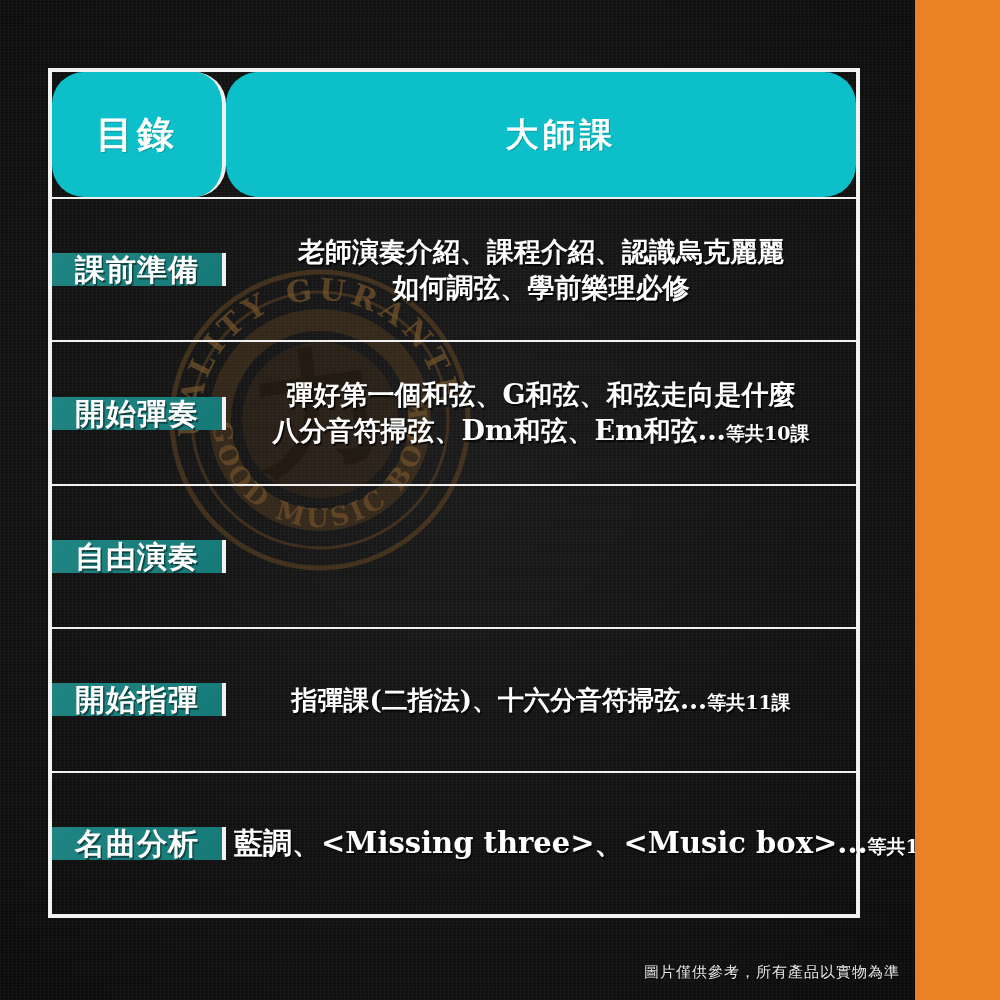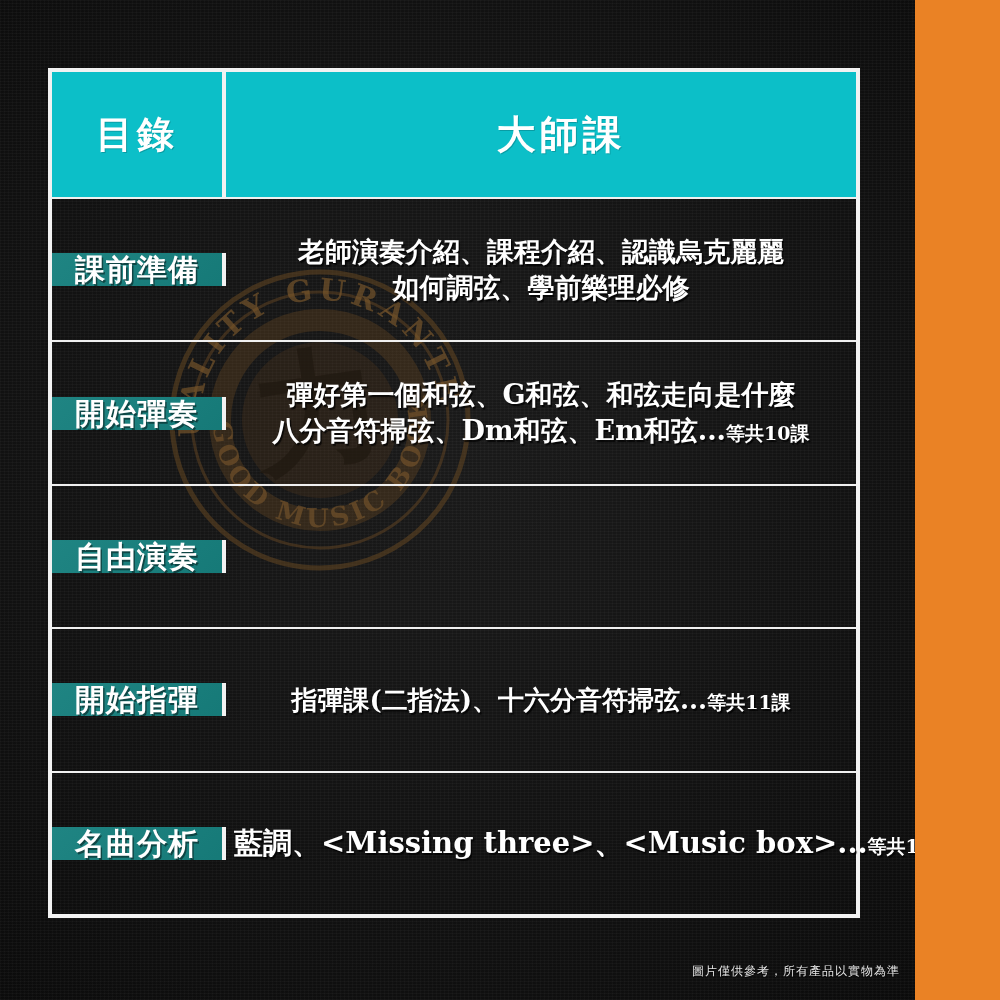--- a/index.html
+++ b/index.html
@@ -87,30 +87,31 @@
     justify-content: center;
     position: relative;
     background: transparent;
   }
 
   
   #header-row { height: 125px; flex: 0 0 125px; }
   #header-row .cell-label,
   #header-row .cell-body {
     background: #0cbfc8;
+    border-radius: 32px;
   }
   .header-text {
     color: #ffffff;
     font-size: 37px;
     font-weight: 700;
     letter-spacing: 4px;
     line-height: 1;
     text-shadow: 1px 1px 0 rgba(0,0,0,0.18);
   }
-  #header-row .cell-body .header-text { font-size: 39px; margin-left: 40px; }
+  #header-row .cell-body .header-text { font-size: 33px; margin-left: 40px; }
 
   
   .body-row { flex: 1 1 0; min-height: 0; }
   .body-row .cell-label {
     background: #17807e;
     background-image: linear-gradient(135deg, rgba(255,255,255,0.035) 0%, rgba(0,0,0,0.05) 100%);
   }
   .label-text {
     color: #ffffff;
     font-size: 30px;
@@ -148,21 +149,21 @@
   #row-analysis .bline { font-size: 29px; }
 
   
   #footer-note {
     position: absolute;
     right: 100px;
     top: 963px;
     z-index: 6;
     color: #e8e8e8;
     font-family: "DejaVu Sans", "Liberation Sans", sans-serif;
-    font-size: 12px;
+    font-size: 15px;
     letter-spacing: 1px;
     white-space: nowrap;
     text-shadow: 0 1px 1px rgba(0,0,0,0.9);
   }
 </style>
 </head>
 <body>
 
 <div id="stage">
 

